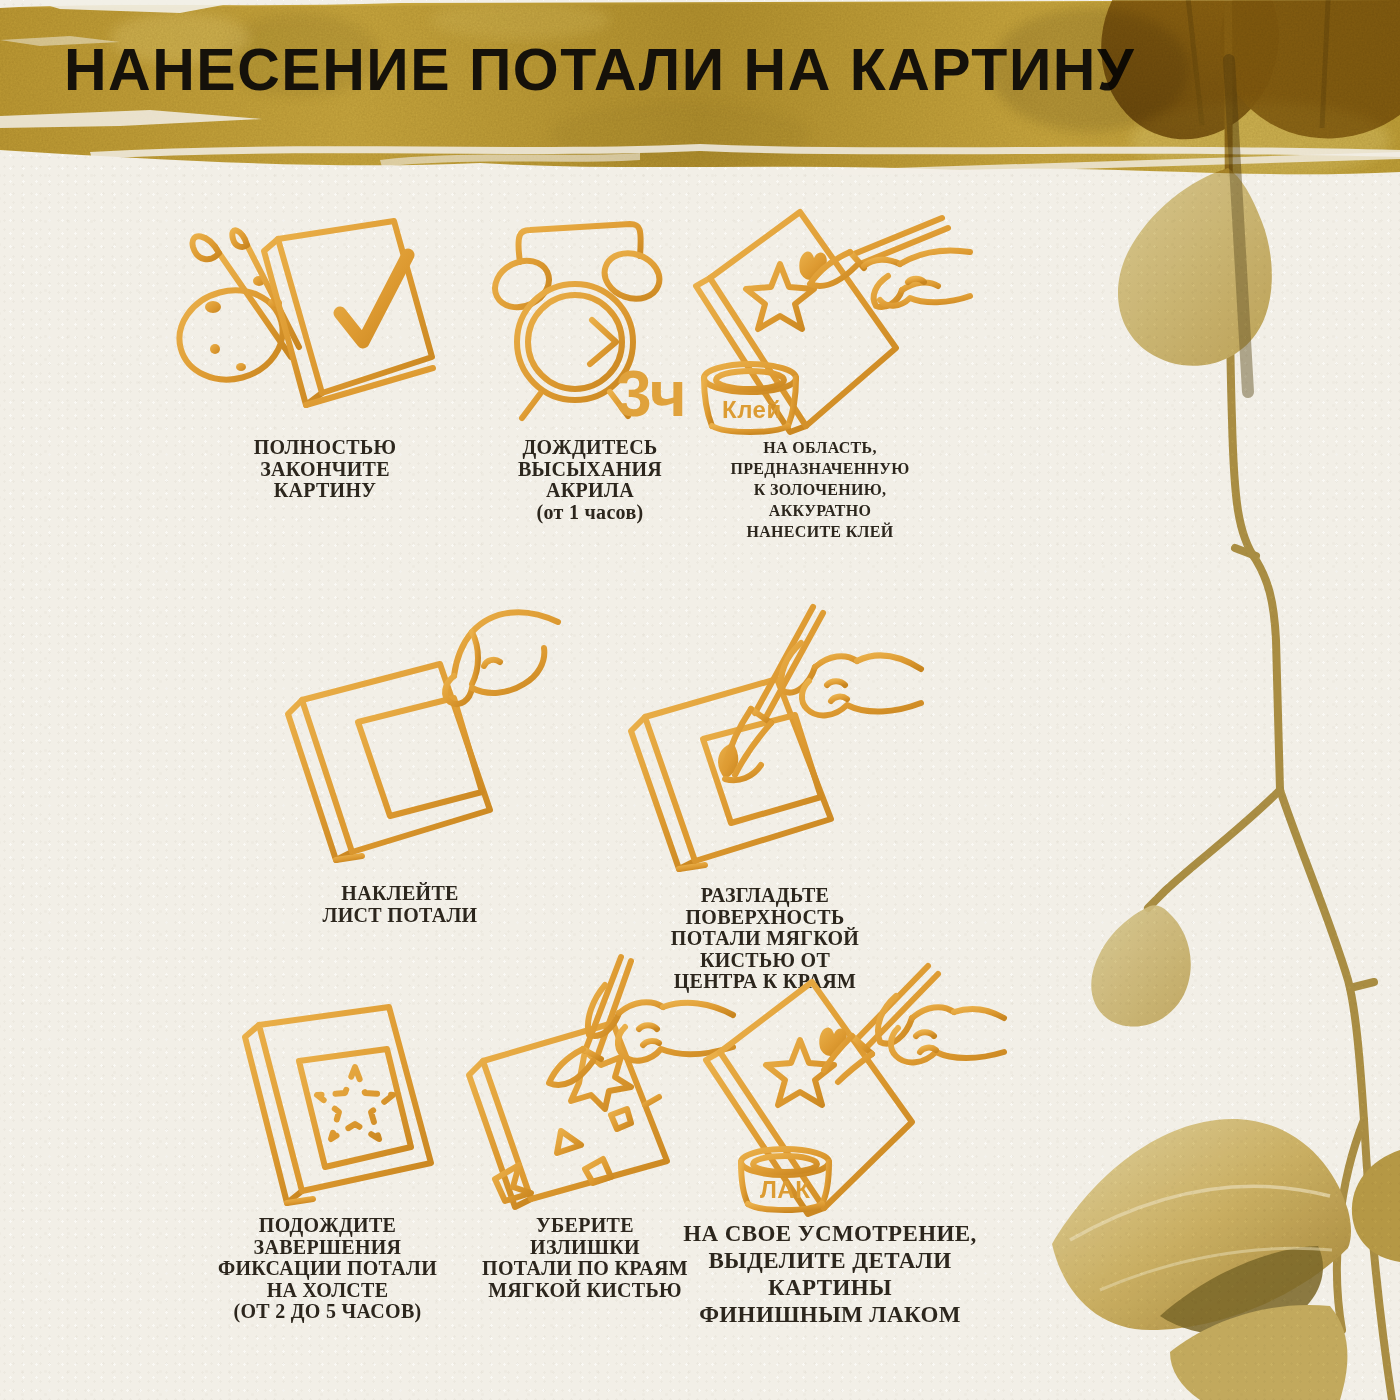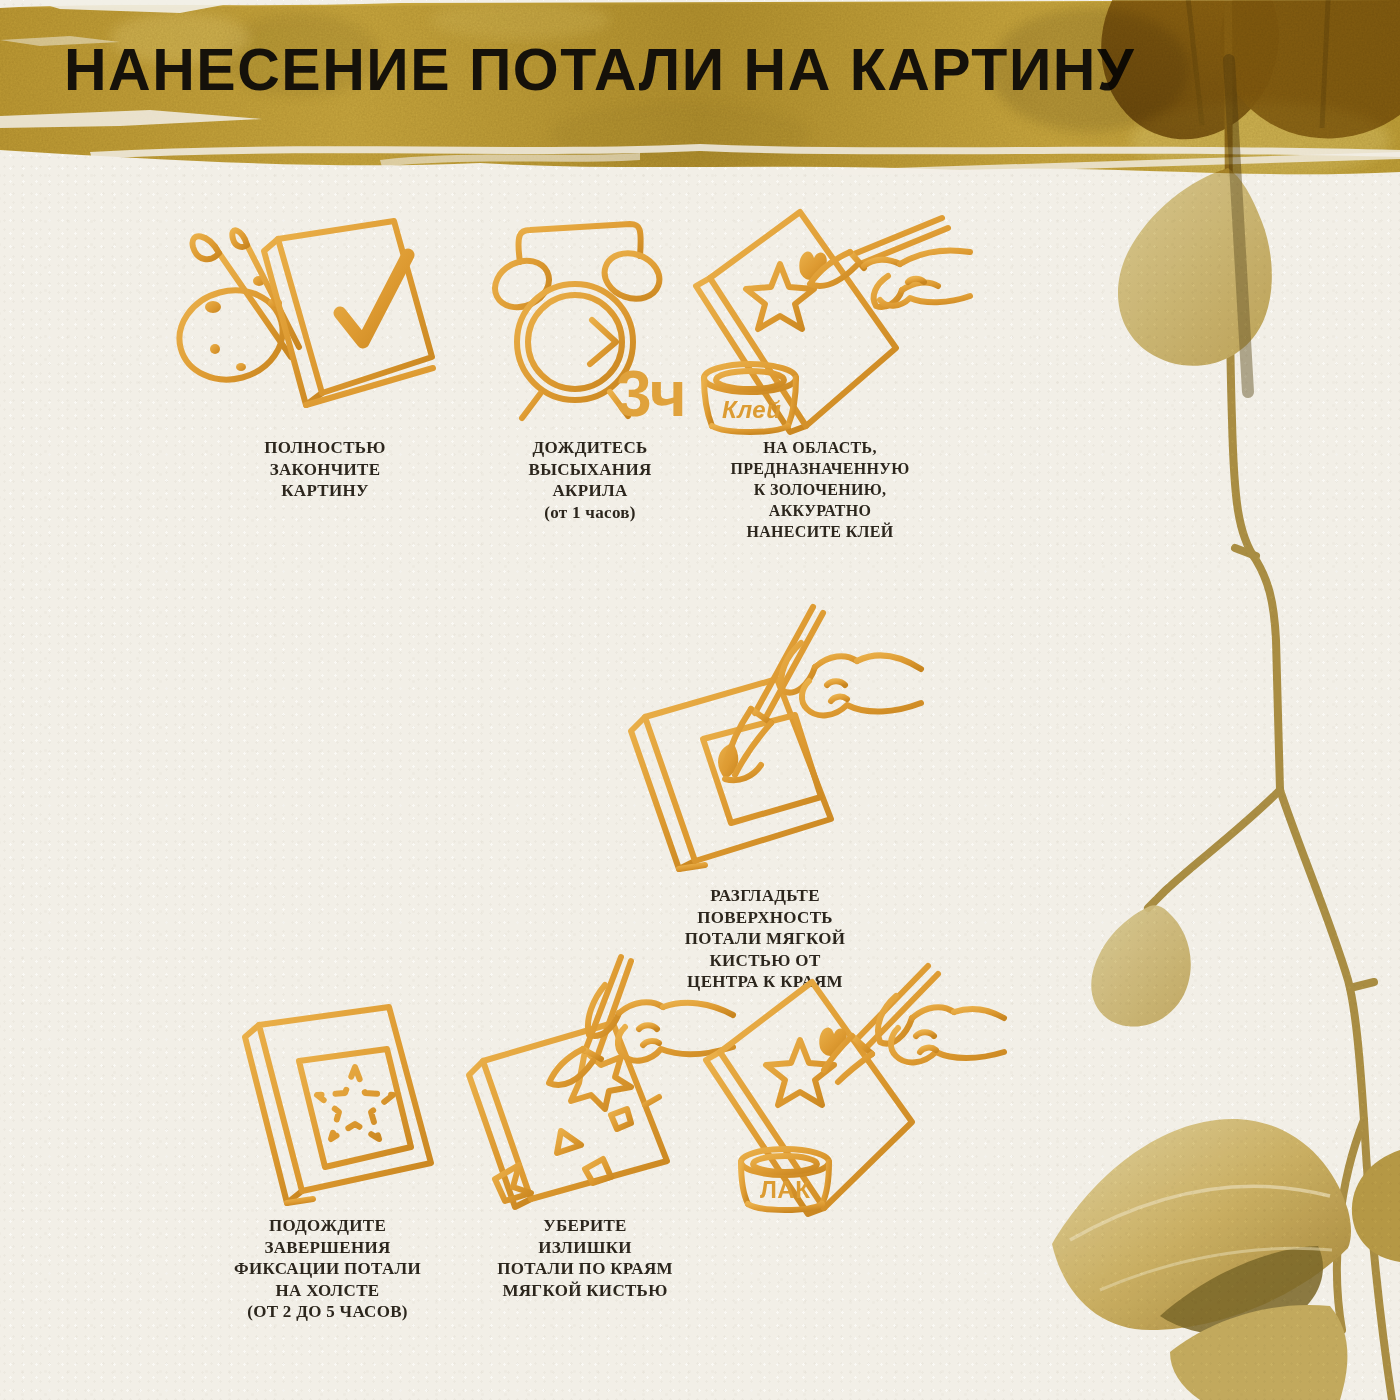--- a/index.html
+++ b/index.html
@@ -19,21 +19,21 @@
     position:absolute;left:64px;top:40px;z-index:2;width:1120px;
     font-family:"Liberation Sans",sans-serif;font-weight:bold;
     font-size:59px;line-height:1.05;letter-spacing:1.5px;color:#15110a;
     white-space:nowrap;
   }
   .branch-svg{position:absolute;left:1000px;top:0;z-index:3;mix-blend-mode:multiply;pointer-events:none;}
   .step{position:absolute;z-index:2;text-align:center;}
   .step .icon-box{display:flex;align-items:flex-start;justify-content:center;}
   .caption{
     font-family:"Liberation Serif", serif;font-weight:700;
-    font-size:17px;line-height:21.5px;letter-spacing:.3px;color:#2c261d;
+    font-size:20px;line-height:21.5px;letter-spacing:.3px;color:#2c261d;
     white-space:pre-line;text-align:center;
   }
   .caption.small{font-size:16px;line-height:21px;}
   .caption.big{font-size:23px;line-height:27px;letter-spacing:.4px;}
   
   .ic path,.ic circle,.ic ellipse,.ic line,.ic polyline{
     fill:none;stroke:url(#goldStroke);stroke-width:6;
     stroke-linecap:round;stroke-linejoin:round;
   }
   .ic .fill{fill:url(#goldStroke);stroke:none;}
@@ -184,21 +184,21 @@
         <text class="clock-label" x="146" y="198">3ч</text>
       </svg>
     </div>
     <div class="caption">ДОЖДИТЕСЬ
 ВЫСЫХАНИЯ
 АКРИЛА
 (от 1 часов)</div>
   </div>
 
   <div class="step" style="left:660px;top:200px;width:320px;">
-    <div class="icon-box" style="height:237px;font-style:italic;">
+    <div class="icon-box" style="height:237px;">
       <svg class="ic" width="340" height="237" viewBox="0 0 340 237" style="overflow:visible">
         <path d="M60,78 L46,86 L140,232 L156,226"></path>
         <path d="M60,78 L150,12 L246,148 L156,226 Z"></path>
         <path d="M130,64 L139,87 L164,89 L145,104 L152,129 L130,116 L108,129 L115,104 L96,89 L121,87 Z"></path>
         <path class="fill" d="M150,72 C146,54 160,44 164,58 C168,48 180,52 176,66 C172,80 156,86 150,72 Z"></path>
         <path d="M210,64 L298,28"></path>
         <path d="M204,54 L292,18"></path>
         <path d="M200,52 L214,68"></path>
         <path d="M200,52 C182,60 168,72 160,84 C174,90 190,82 206,66"></path>
         <path d="M214,66 C224,58 238,58 250,64"></path>
@@ -215,20 +215,37 @@
         <text class="jar-label" x="72" y="218">Клей</text>
       </svg>
     </div>
     <div class="caption small">НА ОБЛАСТЬ,
 ПРЕДНАЗНАЧЕННУЮ
 К ЗОЛОЧЕНИЮ,
 АККУРАТНО
 НАНЕСИТЕ КЛЕЙ</div>
   </div>
 
+  <div class="step" style="left:240px;top:600px;width:320px;">
+    <div class="icon-box" style="height:283px;">
+      <svg class="ic" width="320" height="283" viewBox="0 0 320 283" style="overflow:visible">
+        <path d="M62,100 L48,114 L96,260 L112,252"></path>
+        <path d="M96,260 L122,256"></path>
+        <path d="M62,100 L200,64 L250,210 L112,252 Z"></path>
+        <path d="M118,122 L214,98 L242,192 L150,216 Z"></path>
+        <path d="M318,22 C284,6 252,10 232,32 C222,44 216,60 214,76"></path>
+        <path d="M214,76 C204,84 202,96 210,102 C220,108 230,100 232,88"></path>
+        <path d="M232,32 C240,48 240,68 232,84"></path>
+        <path d="M232,88 C248,96 268,94 284,84 C298,76 306,62 304,48"></path>
+        <path d="M244,66 a10,9 0 0 1 16,-4"></path>
+      </svg>
+    </div>
+    <div class="caption">НАКЛЕЙТЕ
+ЛИСТ ПОТАЛИ</div>
+  </div>
 
   <div class="step" style="left:605px;top:597px;width:320px;">
     <div class="icon-box" style="height:288px;">
       <svg class="ic" width="320" height="288" viewBox="0 0 320 288" style="overflow:visible">
         <path d="M40,120 L26,134 L74,272 L90,264"></path>
         <path d="M74,272 L100,268"></path>
         <path d="M40,120 L172,82 L226,222 L90,264 Z"></path>
         <path d="M98,142 L190,118 L216,200 L126,226 Z"></path>
         <path class="fill" d="M120,182 C108,168 112,150 128,146 C136,158 136,174 120,182 Z"></path>
         <path d="M120,182 C134,186 148,180 156,168"></path>
@@ -318,15 +335,19 @@
         <path d="M256,80 a11,9 0 0 1 18,0"></path>
         <path d="M260,96 a10,8 0 0 1 16,-2"></path>
         <ellipse cx="125" cy="206" rx="44" ry="13"></ellipse>
         <ellipse cx="125" cy="208" rx="32" ry="8"></ellipse>
         <path d="M81,206 C81,226 84,240 88,248"></path>
         <path d="M169,206 C169,226 166,240 162,248"></path>
         <path d="M88,248 C100,256 150,256 162,248"></path>
         <text class="jar-label" x="100" y="242">ЛАК</text>
       </svg>
     </div>
+    <div class="caption big">НА СВОЕ УСМОТРЕНИЕ,
+ВЫДЕЛИТЕ ДЕТАЛИ
+КАРТИНЫ
+ФИНИШНЫМ ЛАКОМ</div>
   </div>
 
 </div>
 
 </body></html>

